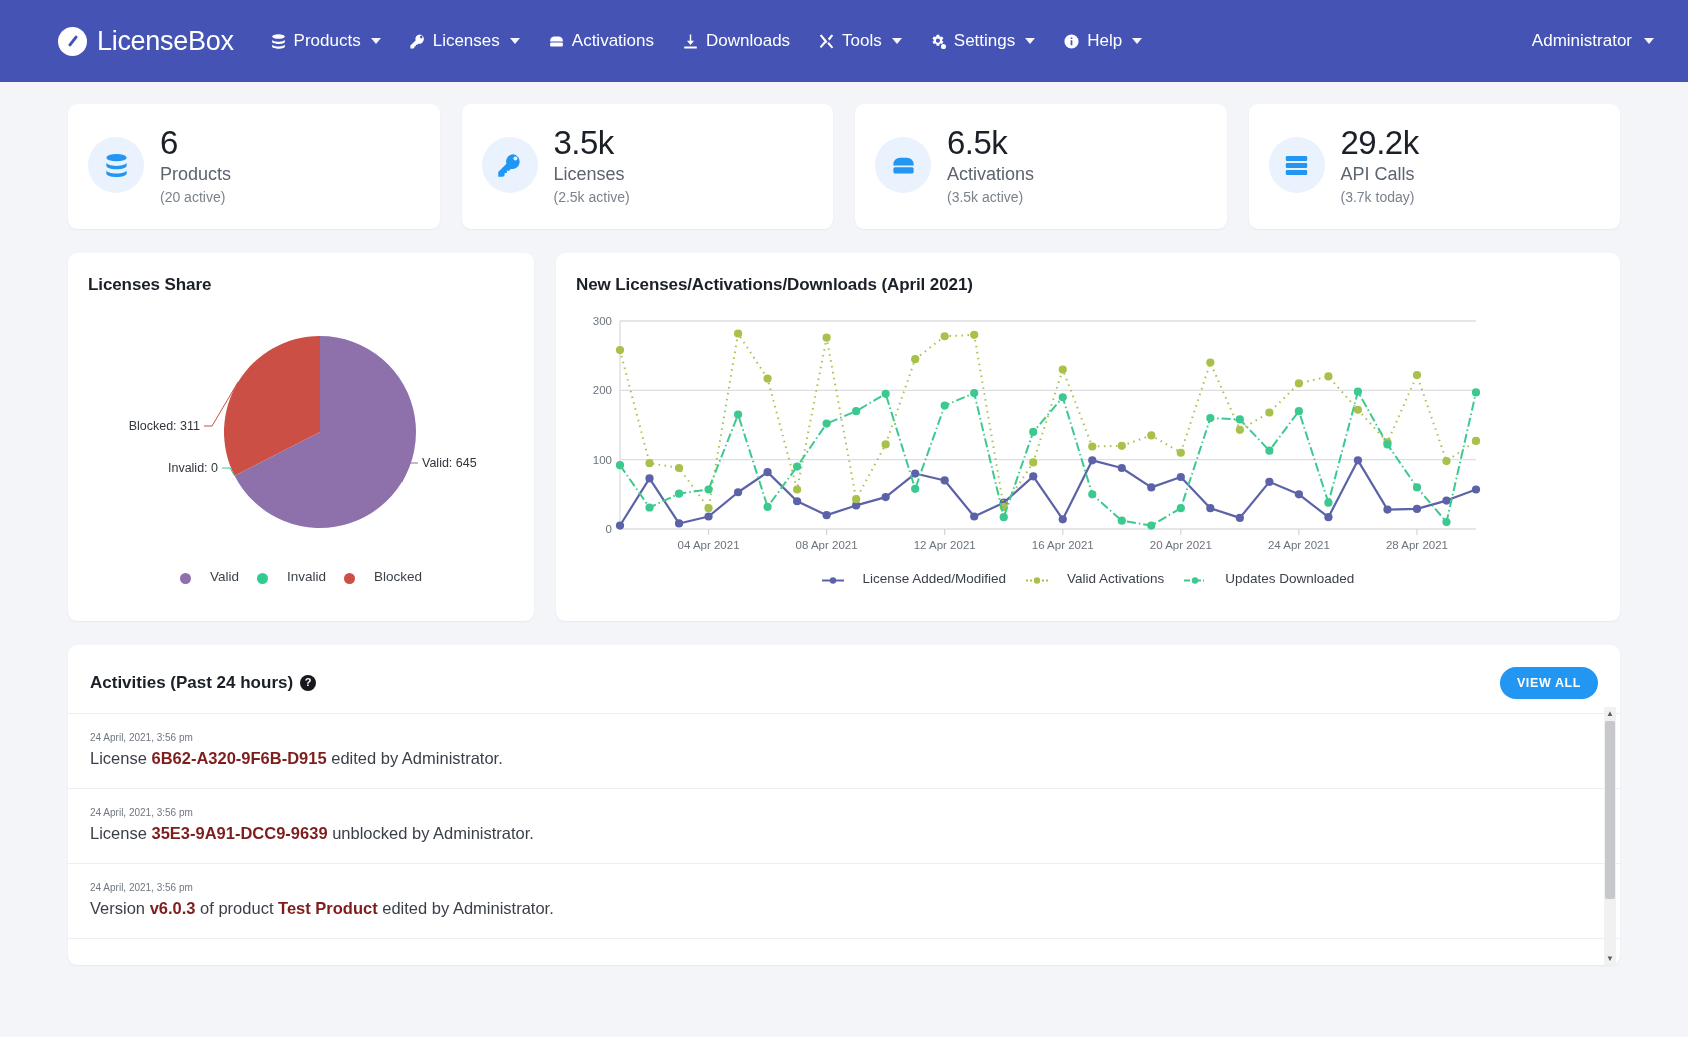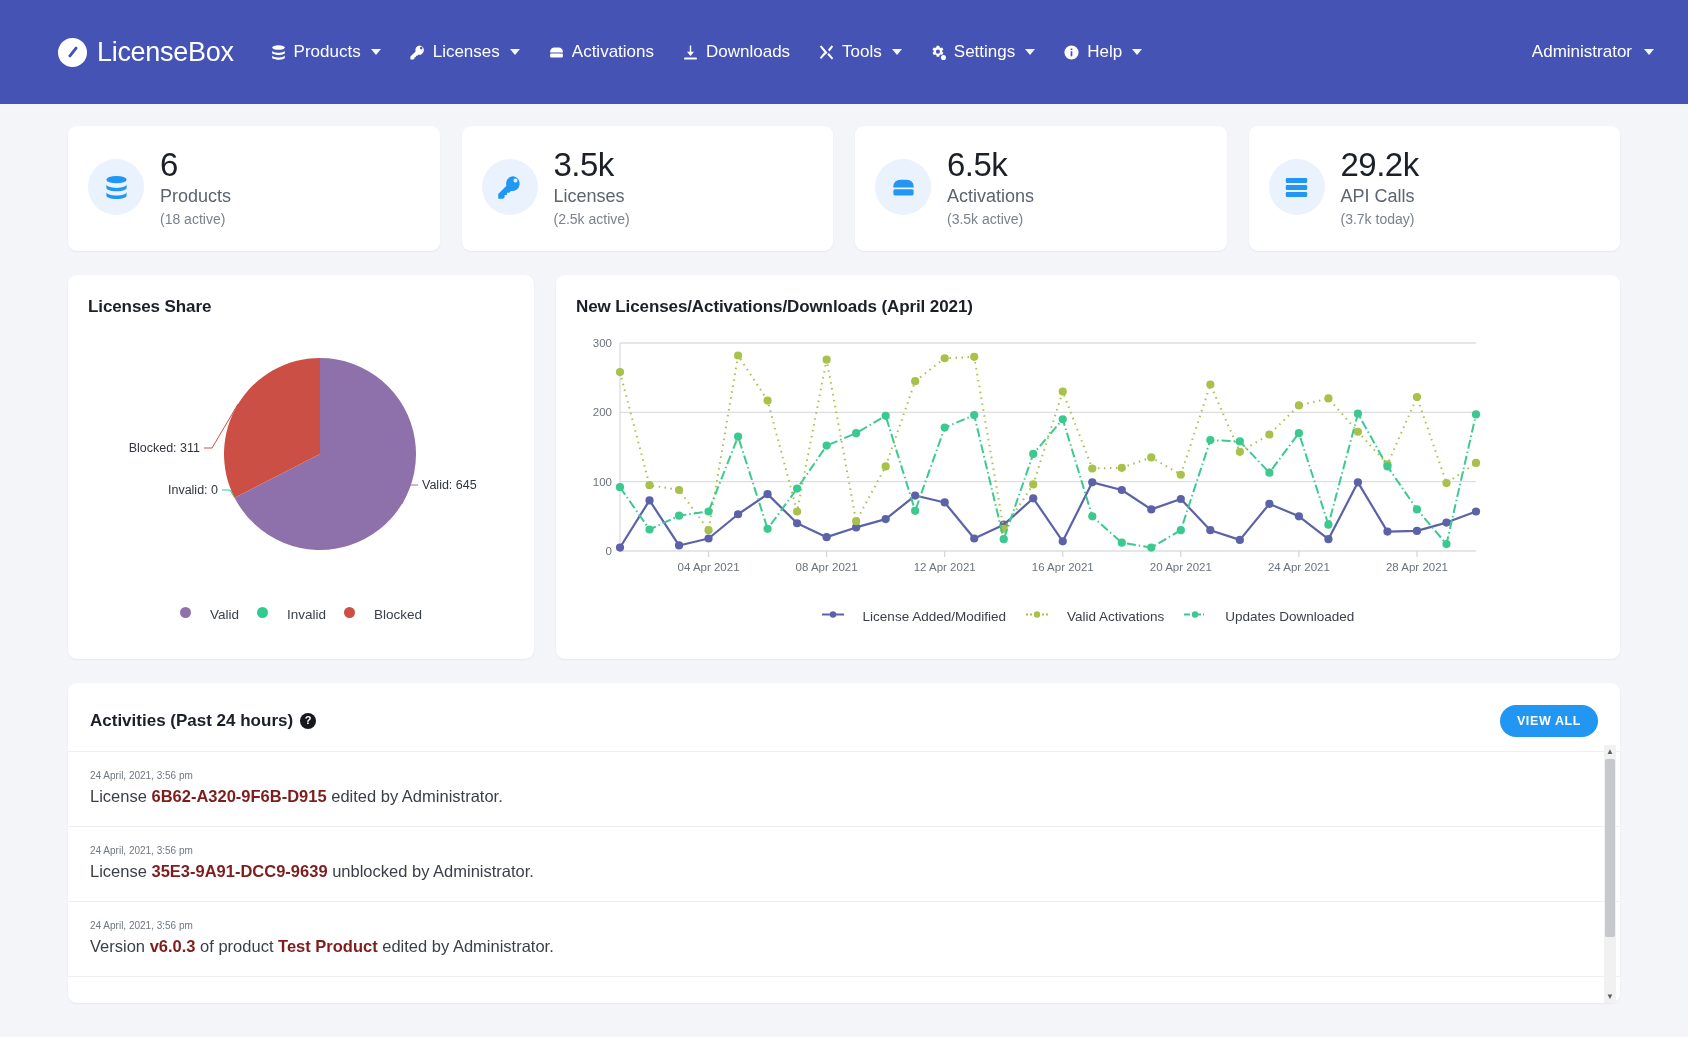--- a/index.html
+++ b/index.html
@@ -5,21 +5,21 @@
   * { box-sizing: border-box; margin: 0; padding: 0; }
   html, body {
     width: 1688px; height: 1037px;
     font-family: "Liberation Sans", sans-serif;
     background: #f4f5f9;
     overflow: hidden;
   }
 
   
   .navbar {
-    height: 104px;
+    height: 82px;
     background: #4553b5;
     display: flex;
     align-items: center;
     padding: 0 30px 0 58px;
     color: #fff;
     position: relative;
   }
   .brand {
     display: flex; align-items: center; gap: 10px;
     font-size: 27px; letter-spacing: -0.3px;
@@ -90,21 +90,21 @@
     letter-spacing: -0.1px;
   }
 
   
   .pie-wrap { position: relative; height: 262px; margin-top: 10px; }
   .pie-svg { position: absolute; left: 0; top: 0; }
   .pie-legend {
     display: flex; justify-content: center; gap: 18px;
     font-size: 13.5px; color: #3a3f48; margin-top: 2px;
   }
-  .lg { display: flex; align-items: flex-start; gap: 19px; margin-top: 16px; }
+  .lg { display: flex; align-items: flex-end; gap: 19px; }
   .dot { width: 11px; height: 11px; border-radius: 50%; display: inline-block; }
 
   
   .line-wrap { position: relative; height: 262px; margin-top: 12px; }
   .line-legend {
     display: flex; justify-content: center; gap: 20px;
     font-size: 13.5px; color: #3a3f48; margin-top: 2px;
   }
   .lg-mark { display: inline-flex; align-items: center; }
   .lg-mark svg { width: 22px; height: 11px; }
@@ -250,21 +250,21 @@
       <span class="stat-ico">
           <svg viewBox="0 0 24 24">
             <ellipse cx="12" cy="5" rx="9" ry="3.2"></ellipse>
             <path d="M3 9.2c0 1.8 4 3.2 9 3.2s9-1.4 9-3.2v3c0 1.8-4 3.2-9 3.2s-9-1.4-9-3.2z"></path>
             <path d="M3 16c0 1.8 4 3.2 9 3.2s9-1.4 9-3.2v3c0 1.8-4 3.2-9 3.2s-9-1.4-9-3.2z"></path>
           </svg>
         </span>
       <div>
         <div class="stat-num">6</div>
         <div class="stat-label">Products</div>
-        <div class="stat-sub">(18 active)</div>
+        <div class="stat-sub">(20 active)</div>
       </div>
     </div>
 
     <div class="stat-card">
       <span class="stat-ico">
           <svg viewBox="0 0 24 24">
             <path d="M15.5 2a6.5 6.5 0 0 0-6.2 8.5L2 17.8V22h4.3l1.4-1.4v-2h2v-2h2l1.5-1.5A6.5 6.5 0 1 0 15.5 2zm1.8 5.6a1.8 1.8 0 1 1 0-3.6 1.8 1.8 0 0 1 0 3.6z"></path>
           </svg>
         </span>
       <div>

